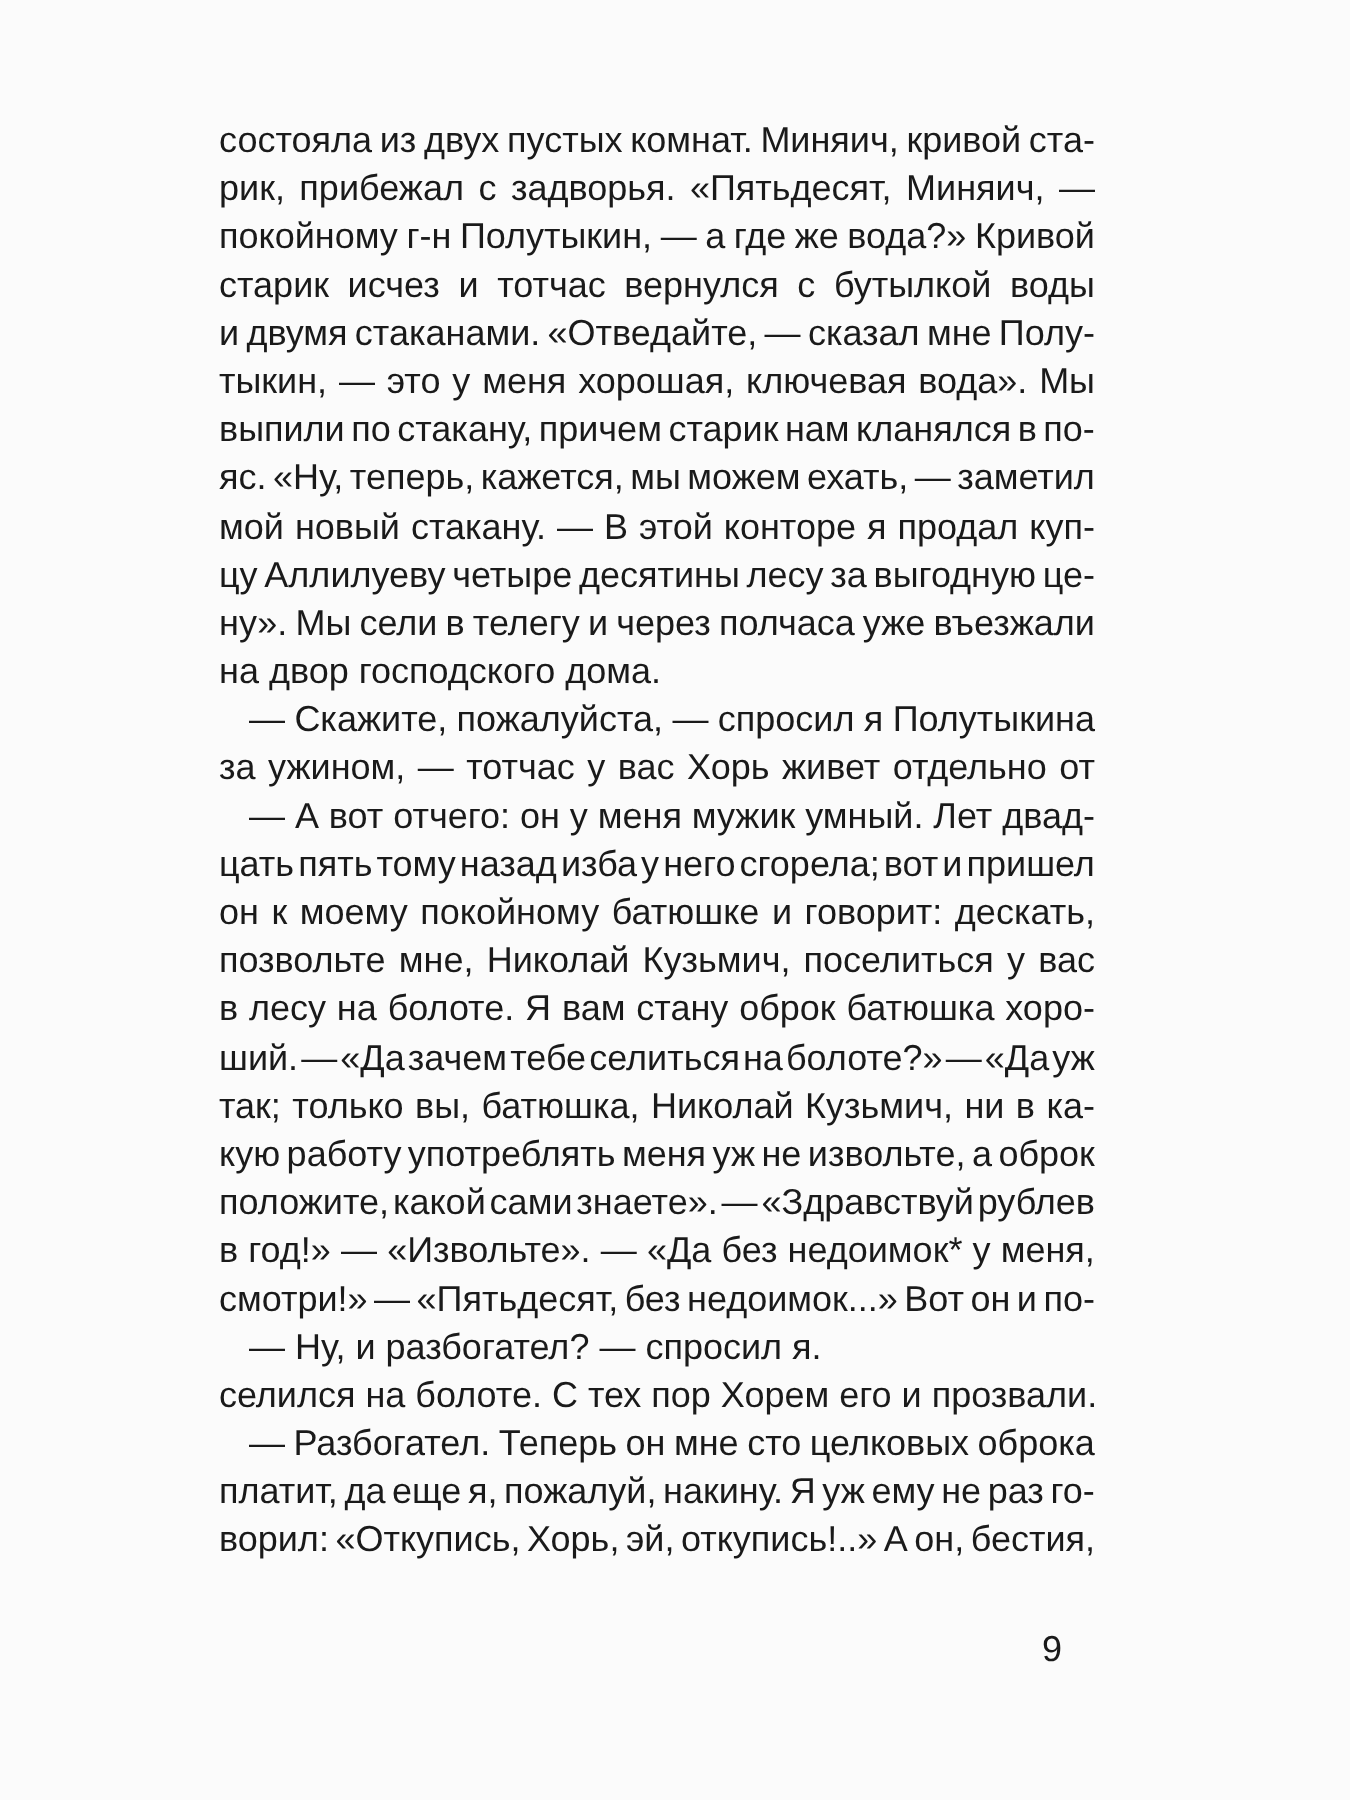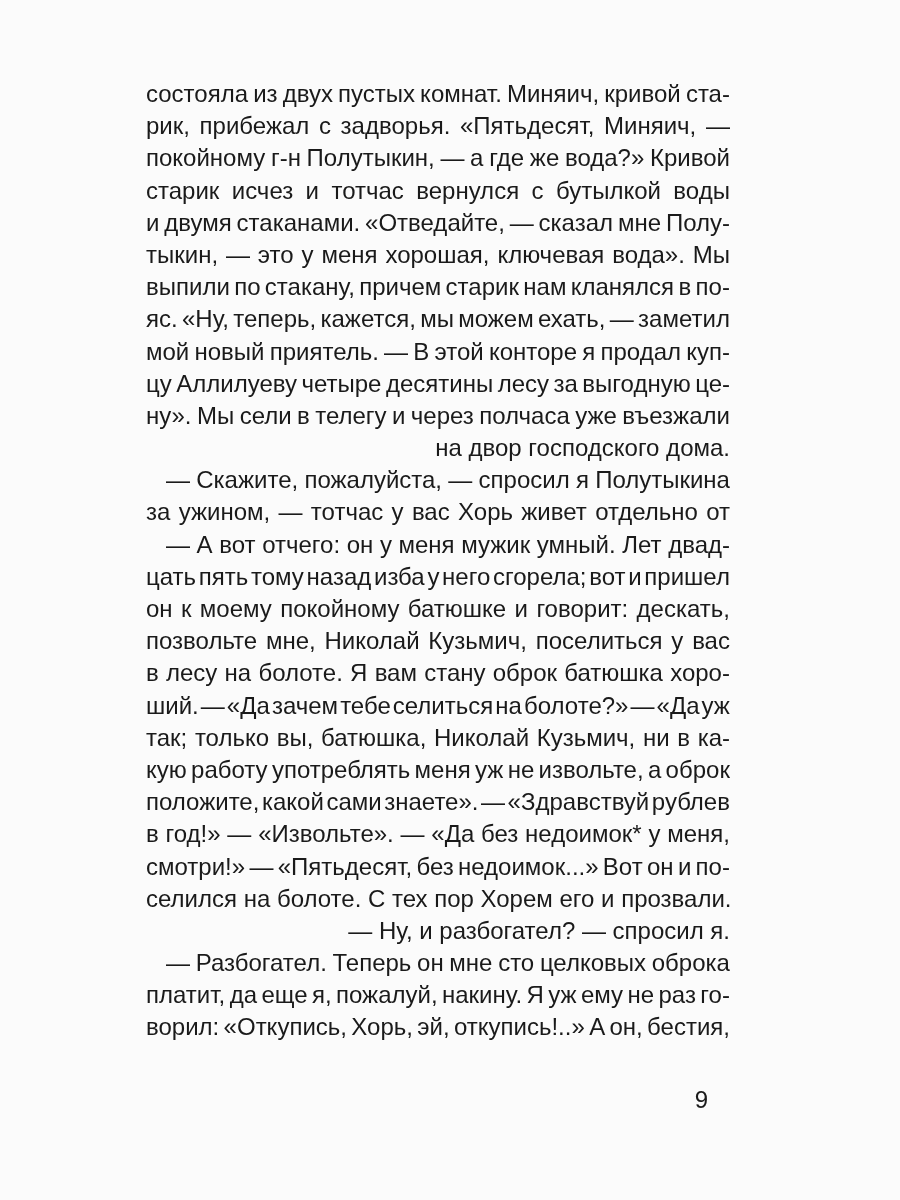--- a/index.html
+++ b/index.html
@@ -30,21 +30,21 @@
     align-items: baseline;
     height: 32.2px;
     line-height: 32.2px;
     font-size: 24px;
     white-space: nowrap;
     overflow: visible;
   }
   .line span { flex: 0 0 auto; }
   .line.end {
     display: block;
-    text-align: right;
+    text-align: left;
   }
   .line.indent {
     padding-left: 20px;
   }
   .folio {
     position: absolute;
     left: 146px;
     top: 1084px;
     width: 584px;
     box-sizing: border-box;
@@ -139,21 +139,21 @@
         <span>кажется,</span>
         <span>мы</span>
         <span>можем</span>
         <span>ехать,</span>
         <span>—</span>
         <span>заметил</span>
       </div>
       <div class="line">
         <span>мой</span>
         <span>новый</span>
-        <span>приятель.</span>
+        <span>стакану.</span>
         <span>—</span>
         <span>В</span>
         <span>этой</span>
         <span>конторе</span>
         <span>я</span>
         <span>продал</span>
         <span>куп-</span>
       </div>
       <div class="line">
         <span>цу</span>
@@ -316,22 +316,22 @@
         <span>смотри!»</span>
         <span>—</span>
         <span>«Пятьдесят,</span>
         <span>без</span>
         <span>недоимок...»</span>
         <span>Вот</span>
         <span>он</span>
         <span>и</span>
         <span>по-</span>
       </div>
+      <div class="line end indent">— Ну, и разбогател? — спросил я.</div>
       <div class="line end">селился на болоте. С тех пор Хорем его и прозвали.</div>
-      <div class="line end indent">— Ну, и разбогател? — спросил я.</div>
       <div class="line indent">
         <span>—</span>
         <span>Разбогател.</span>
         <span>Теперь</span>
         <span>он</span>
         <span>мне</span>
         <span>сто</span>
         <span>целковых</span>
         <span>оброка</span>
       </div>

